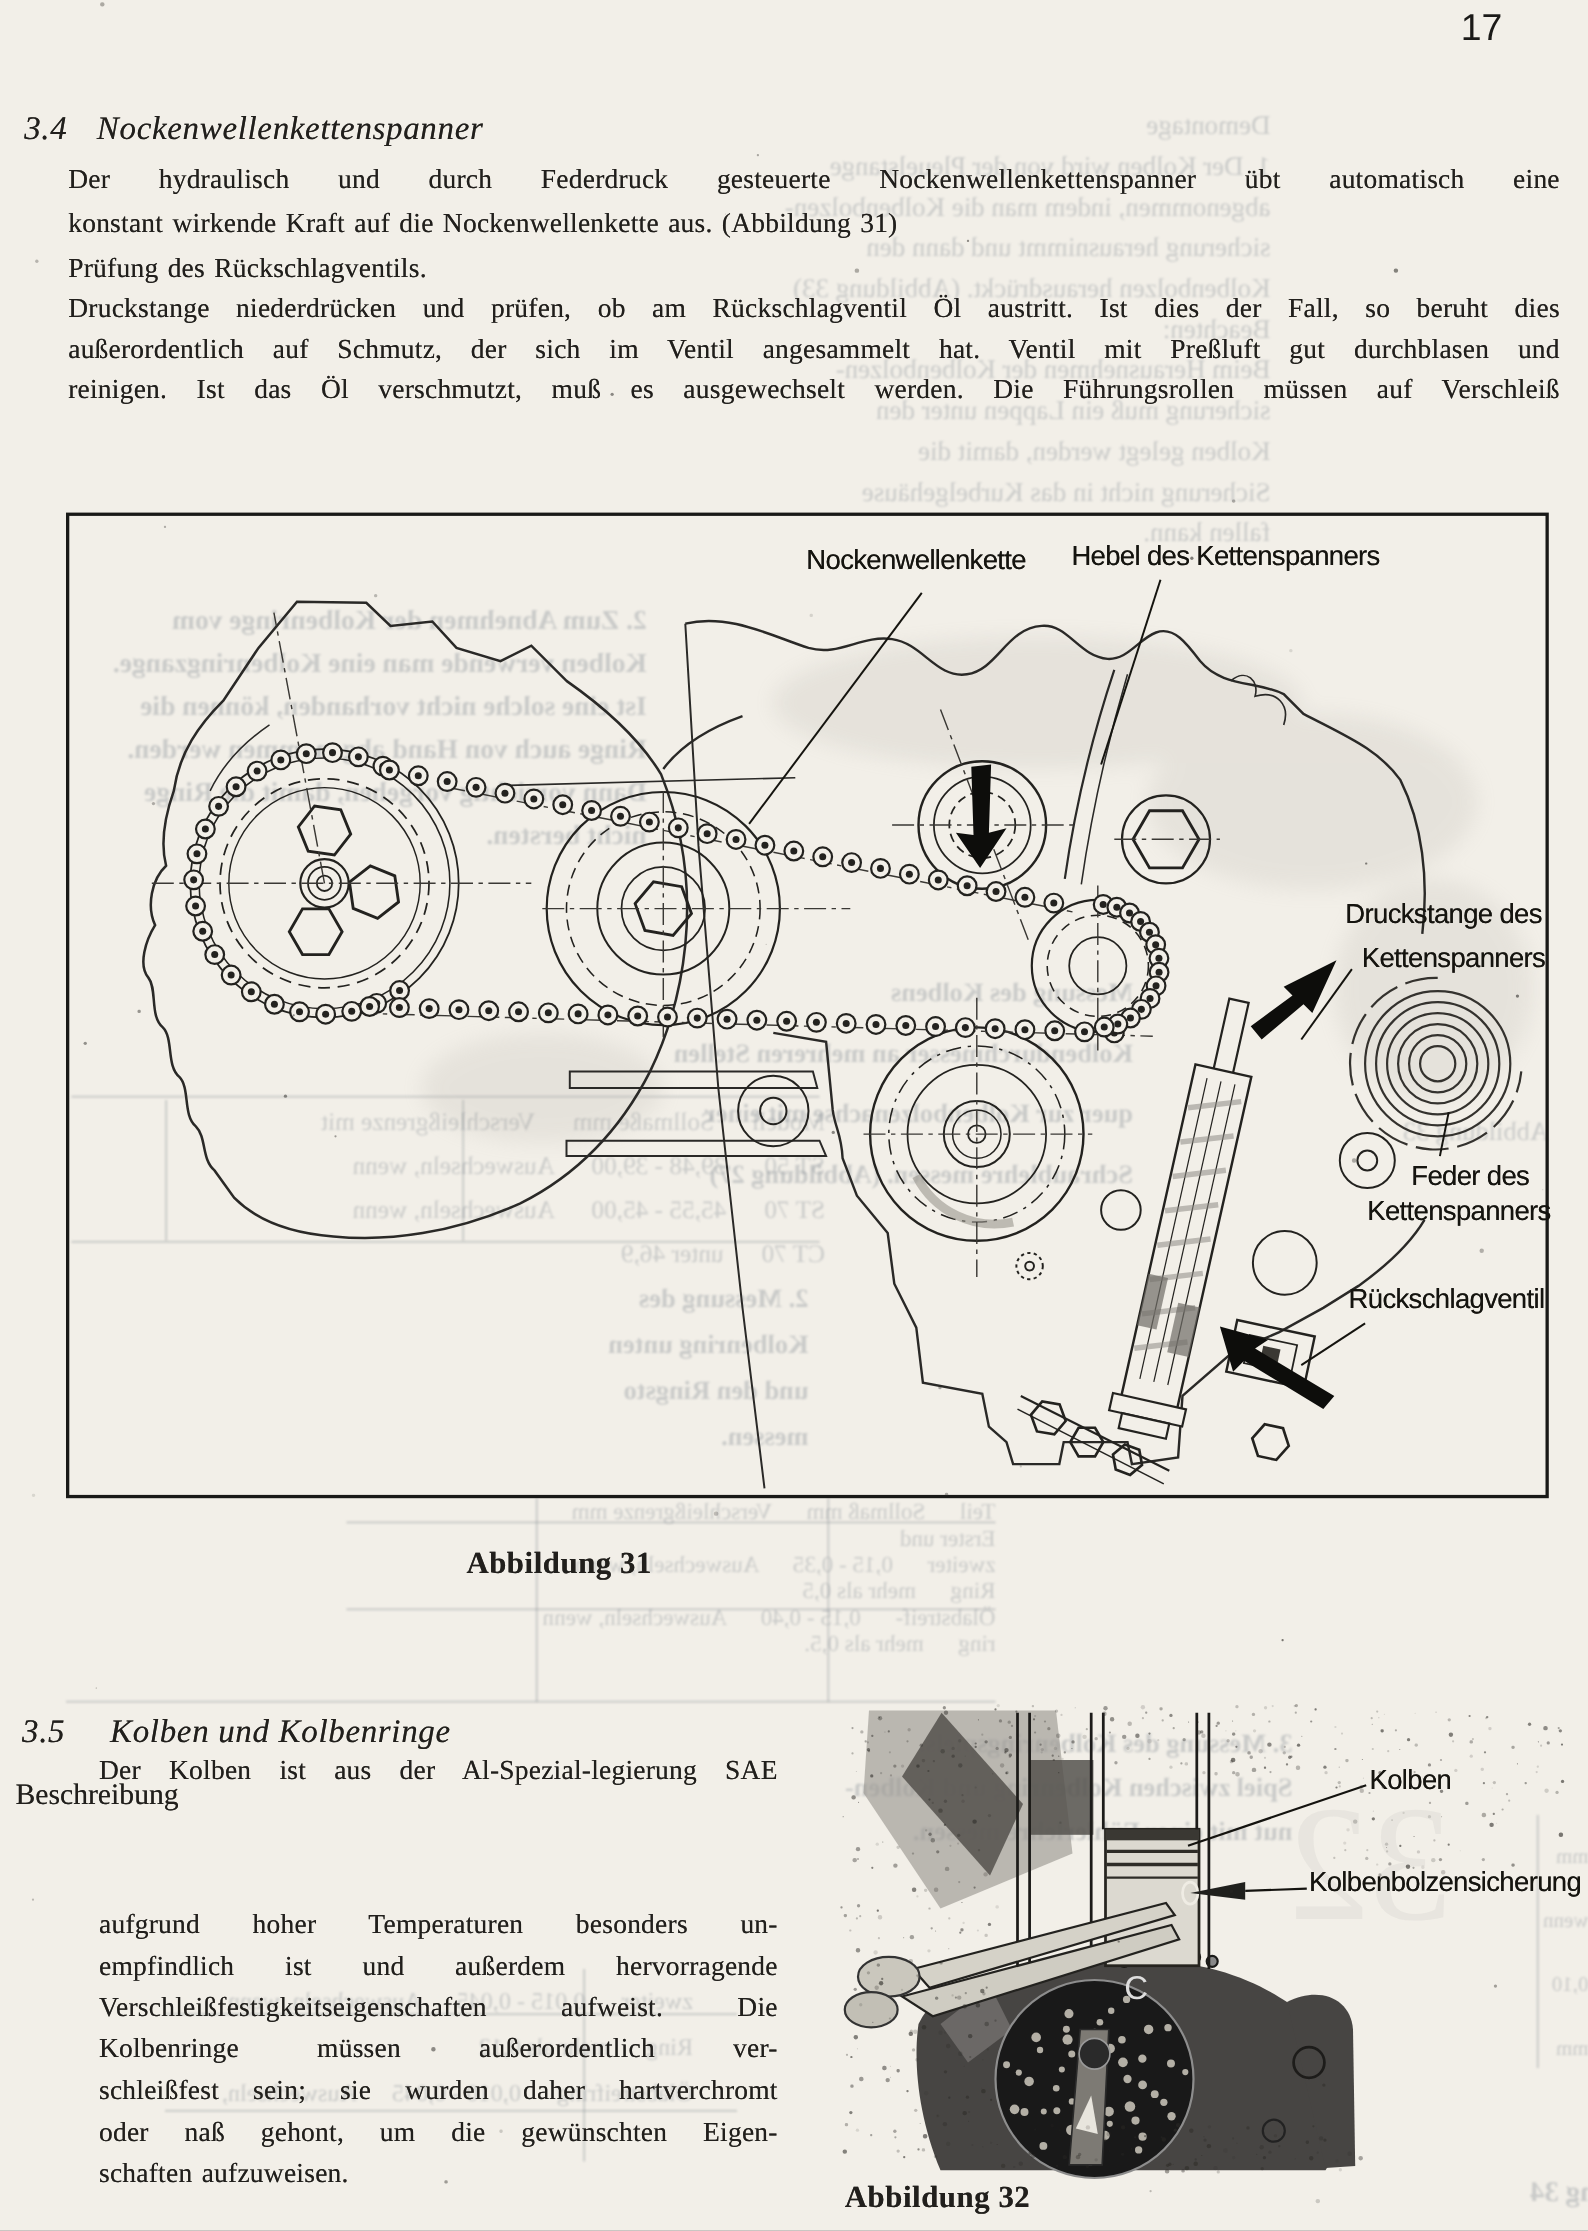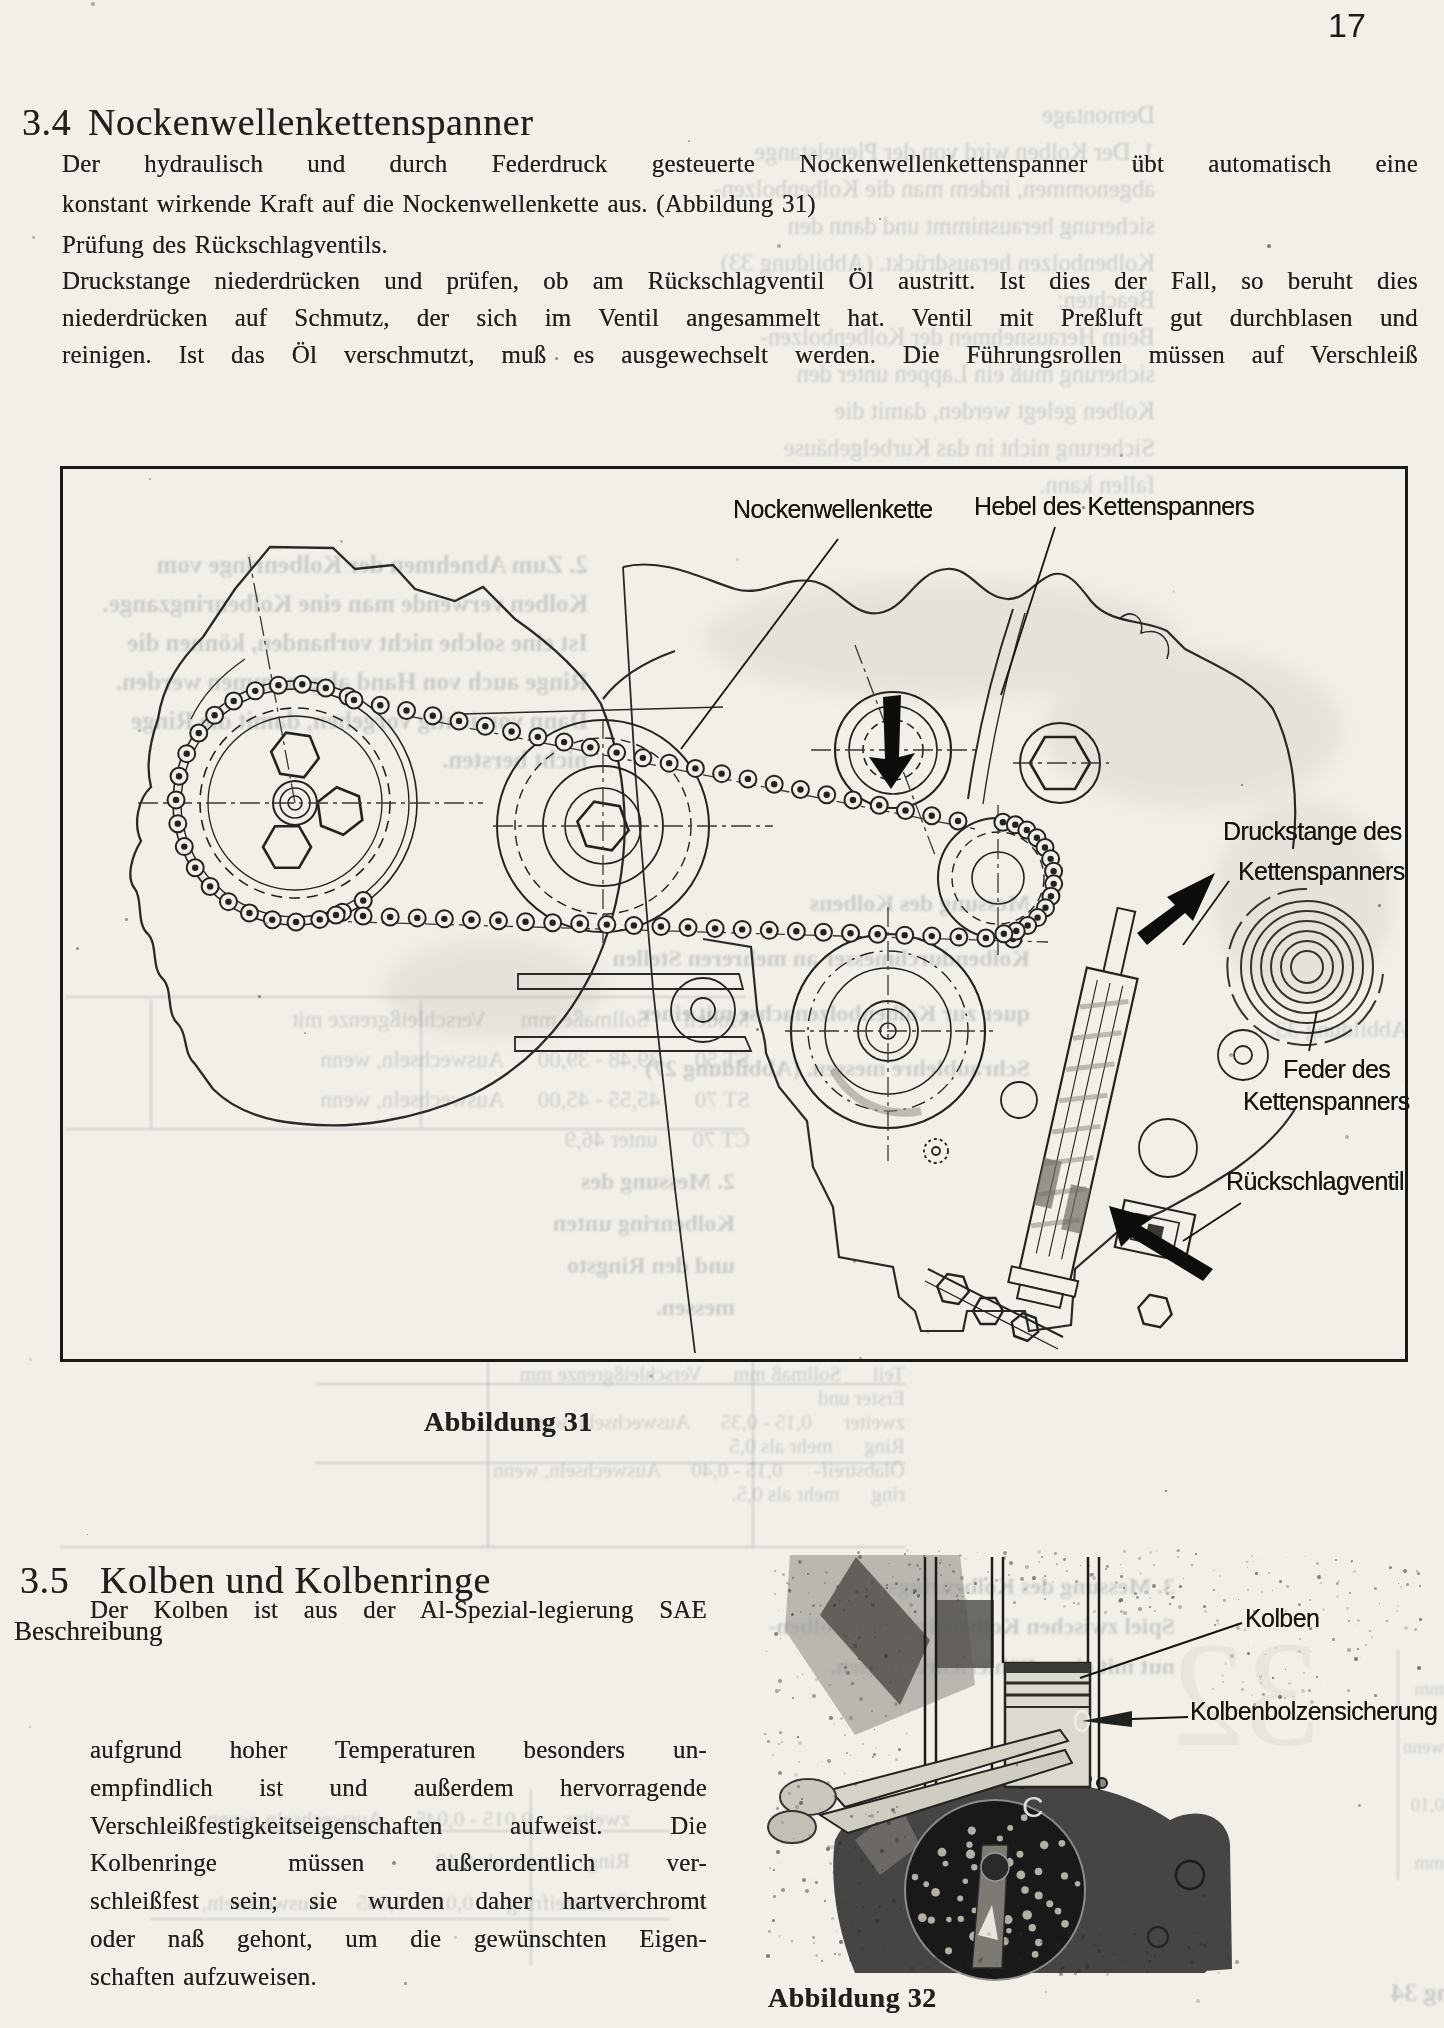--- a/index.html
+++ b/index.html
@@ -5,21 +5,21 @@
   html,body{margin:0;padding:0;background:#888;}
   .page{position:relative;width:1444px;height:2028px;background:#f2efe8;overflow:hidden;
         font-family:"Liberation Serif",serif;color:#211f1c;}
   
   .txt{position:absolute;white-space:nowrap;text-shadow:0 0 .5px rgba(30,28,24,.75);z-index:40;}
   .jline{position:absolute;font-size:25px;text-align:justify;text-align-last:justify;
          word-spacing:2px;letter-spacing:.2px;text-shadow:0 0 .5px rgba(30,28,24,.75);z-index:40;}
   .pline{white-space:nowrap;text-align:left;text-align-last:left;}
   .w-full{left:62px;width:1356px;}
   .w-col{left:90px;width:617px;}
-  .heading{font-size:38px;letter-spacing:.6px;}
+  .heading{font-size:30px;letter-spacing:.6px;font-style:italic;}
   .caption{font-size:28px;font-weight:bold;letter-spacing:.5px;}
   .figlabel{position:absolute;font-family:"Liberation Sans",sans-serif;font-size:25px;
             letter-spacing:-.6px;color:#15140f;white-space:nowrap;z-index:45;
             text-shadow:0 0 .4px rgba(20,19,15,.8);}
   .pagenum{position:absolute;left:1328px;top:6px;font-family:"Liberation Sans",sans-serif;
            font-size:34px;color:#1b1a18;z-index:40;}
   
   .ghost{position:absolute;color:#79828b;opacity:.33;filter:blur(.8px);transform:scaleX(-1);
          font-family:"Liberation Serif",serif;z-index:5;}
   .ghost .gl{white-space:pre;}
@@ -137,21 +137,21 @@
   </div>
 
   <div class="pagenum">17</div>
 
   <div class="txt heading" style="left:22px;top:100px;">3.4</div>
   <div class="txt heading" style="left:88px;top:100px;">Nockenwellenkettenspanner</div>
   <div class="jline w-full" style="top:150px;">Der hydraulisch und durch Federdruck gesteuerte Nockenwellenkettenspanner übt automatisch eine</div>
   <div class="jline w-full pline" style="top:190px;">konstant wirkende Kraft auf die Nockenwellenkette aus.  (Abbildung 31)</div>
   <div class="jline w-full pline" style="top:231px;">Prüfung des Rückschlagventils.</div>
   <div class="jline w-full" style="top:267px;">Druckstange niederdrücken und prüfen, ob am Rückschlagventil Öl austritt. Ist dies der Fall, so beruht dies</div>
-  <div class="jline w-full" style="top:304px;">niederdrücken auf Schmutz, der sich im Ventil angesammelt hat. Ventil mit Preßluft gut durchblasen und</div>
+  <div class="jline w-full" style="top:304px;">außerordentlich auf Schmutz, der sich im Ventil angesammelt hat. Ventil mit Preßluft gut durchblasen und</div>
   <div class="jline w-full" style="top:341px;">reinigen. Ist das Öl verschmutzt, muß es ausgewechselt werden. Die Führungsrollen müssen auf Verschleiß</div>
 
   <div class="fig31">
     <svg id="figsvg" width="1342" height="890" viewBox="0 0 1342 890">
 
       <g opacity=".16" fill="#a8a49c" style="filter:blur(9px)">
         <ellipse cx="880" cy="170" rx="240" ry="60"></ellipse>
         <ellipse cx="1130" cy="260" rx="150" ry="80"></ellipse>
         <ellipse cx="1240" cy="430" rx="90" ry="100"></ellipse>
         <ellipse cx="430" cy="520" rx="110" ry="50"></ellipse>

